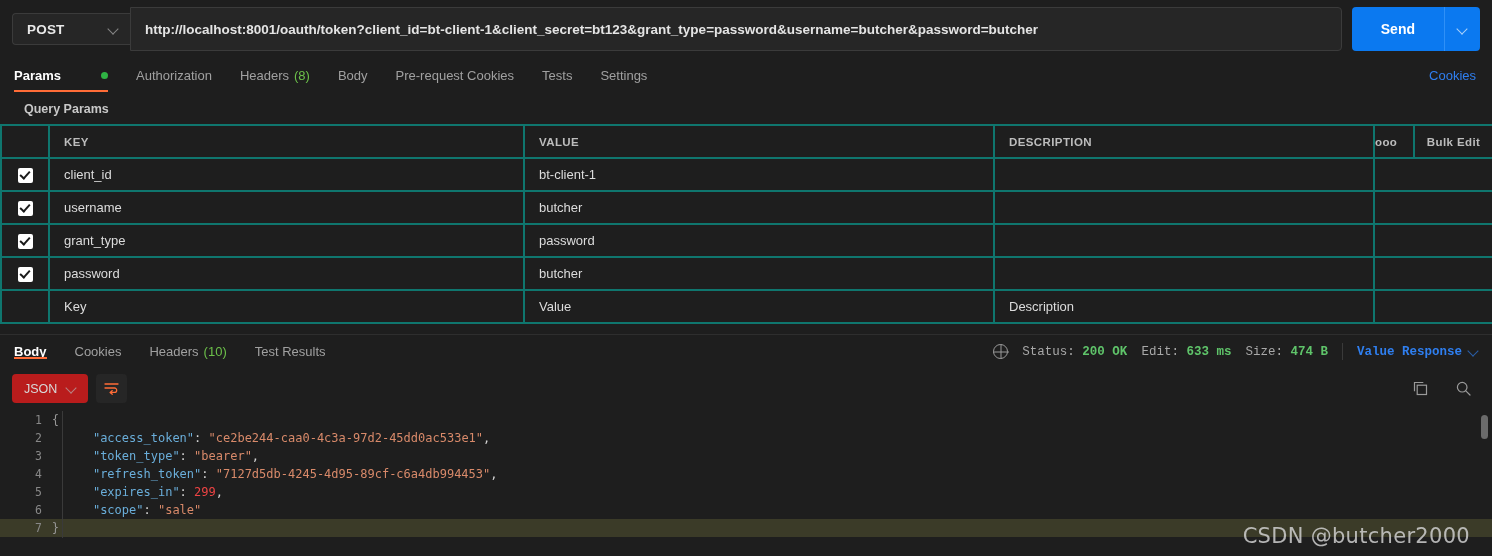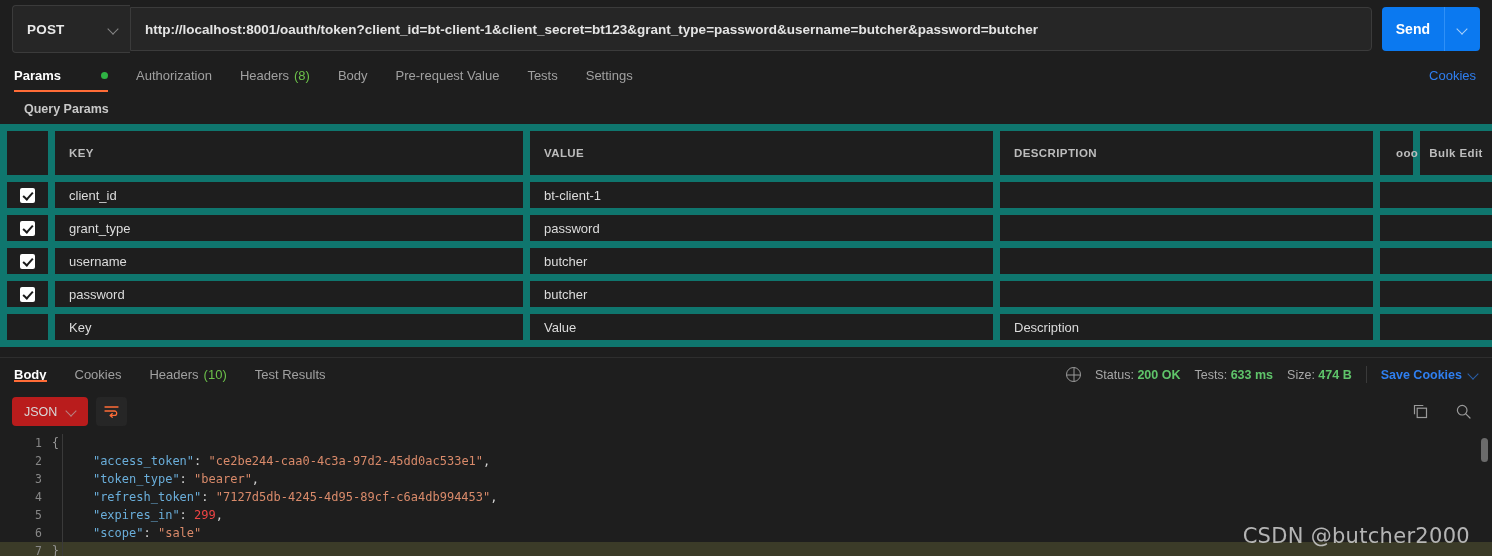--- a/index.html
+++ b/index.html
@@ -13,21 +13,21 @@
   body { position: relative; }
 
   
   .urlbar {
     height: 58px;
     display: flex; align-items: center;
     padding: 7px 12px;
     background: #1e1e1e;
   }
   .method-select {
-    width: 118px; height: 48px;
+    width: 118px; height: 32px;
     background: #262626;
     border: 1px solid #3b3b3b;
     border-right: none;
     border-radius: 4px 0 0 4px;
     display: flex; align-items: center; justify-content: space-between;
     padding: 0 12px 0 14px;
     cursor: pointer;
   }
   .method-label { font-size: 13.5px; font-weight: bold; color: #e8e8e8; letter-spacing: .2px; }
   .chev { width: 9px; height: 9px; position: relative; opacity: .65; }
@@ -51,21 +51,21 @@
   }
   .send-wrap {
     display: flex; margin-left: 10px;
     border-radius: 4px; overflow: hidden;
     height: 44px;
   }
   .send-btn {
     background: #0b79f0; color: #fff;
     border: none; cursor: pointer;
     font-size: 14px; font-weight: bold;
-    padding: 0 14px;
+    padding: 0 29px;
     font-family: "Liberation Sans", sans-serif;
   }
   .send-caret {
     background: #0b79f0; width: 36px;
     display: flex; align-items: center; justify-content: center;
     border-left: 1px solid #2f90f7; cursor: pointer;
   }
   .send-caret .chev::after { border-color: #fff; }
 
   
@@ -92,21 +92,21 @@
     font-size: 13px; color: #2f7ff0; cursor: pointer; padding-right: 2px;
   }
 
   
   .qp-title {
     font-size: 12.5px; color: #c8c8c8;
     padding: 10px 0 8px 24px; font-weight: bold;
   }
   .tbl { width: 100%; border-collapse: collapse; table-layout: fixed; }
   .tbl th, .tbl td {
-    border: 7px solid #0f766e;
+    border: 2px solid #0f766e;
     text-align: left;
     font-weight: normal;
     height: 33px;
   }
   .tbl th {
     font-size: 11.5px; color: #bdbdbd; font-weight: bold;
     letter-spacing: .4px; padding: 0 0 0 14px;
     background: #1e1e1e;
   }
   .col-chk { width: 48px; }
@@ -122,37 +122,37 @@
     background: #fff; display: inline-block; position: relative;
     vertical-align: middle; cursor: pointer;
   }
   .ckbox::after {
     content: ""; position: absolute;
     left: 4.5px; top: 1.5px; width: 4px; height: 8px;
     border: solid #1a1a1a; border-width: 0 2px 2px 0;
     transform: rotate(42deg);
   }
   .ph { color: #6d6d6d; }
-  .dots-cell { text-align: left; padding: 16px !important; color: #cfcfcf; font-size: 11px; letter-spacing: 1px; cursor: pointer; }
+  .dots-cell { text-align: left; padding: 0 !important; color: #cfcfcf; font-size: 11px; letter-spacing: 1px; cursor: pointer; }
   .bulk-cell {
     text-align: center !important; padding: 0 !important;
     font-size: 12px; font-weight: bold; color: #e9e9e9; cursor: pointer;
   }
 
   
   .resp-tabs {
     display: flex; align-items: center;
     height: 32px; padding: 0 14px; margin-top: 10px;
     border-top: 1px solid #2e2e2e;
     padding-top: 2px;
   }
   .resp-tabs .tab { font-size: 13px; }
   .resp-meta {
     margin-left: auto; display: flex; align-items: center; gap: 14px;
-    font-size: 12.5px; color: #a8a8a8;
+    font-size: 12.5px; color: #a8a8a8; font-family: Liberation Mono, monospace;
   }
   .globe {
     width: 15px; height: 15px; border: 1.3px solid #9a9a9a; border-radius: 50%;
     position: relative;
   }
   .globe::before {
     content: ""; position: absolute; left: 50%; top: -1.3px; bottom: -1.3px;
     width: 0; border-left: 1.3px solid #9a9a9a; transform: translateX(-50%);
   }
   .globe::after {
@@ -256,21 +256,21 @@
     <span>Authorization</span>
   </div>
   <div class="tab">
     <span>Headers</span>
     <span class="tab-count">(8)</span>
   </div>
   <div class="tab">
     <span>Body</span>
   </div>
   <div class="tab">
-    <span>Pre-request Value</span>
+    <span>Pre-request Cookies</span>
   </div>
   <div class="tab">
     <span>Tests</span>
   </div>
   <div class="tab">
     <span>Settings</span>
   </div>
   <div class="cookies-link">Cookies</div>
 </div>
 
@@ -302,31 +302,31 @@
       </td>
       <td>client_id</td>
       <td>bt-client-1</td>
       <td></td>
       <td colspan="2"></td>
     </tr>
     <tr>
       <td class="cell-chk">
         <span class="ckbox"></span>
       </td>
-      <td>grant_type</td>
-      <td>password</td>
+      <td>username</td>
+      <td>butcher</td>
       <td></td>
       <td colspan="2"></td>
     </tr>
     <tr>
       <td class="cell-chk">
         <span class="ckbox"></span>
       </td>
-      <td>username</td>
-      <td>butcher</td>
+      <td>grant_type</td>
+      <td>password</td>
       <td></td>
       <td colspan="2"></td>
     </tr>
     <tr>
       <td class="cell-chk">
         <span class="ckbox"></span>
       </td>
       <td>password</td>
       <td>butcher</td>
       <td></td>
@@ -357,30 +357,30 @@
     <span>Test Results</span>
   </div>
 
   <div class="resp-meta">
     <span class="globe"></span>
     <span>
       <span>Status:</span>
       <span class="meta-val">200 OK</span>
     </span>
     <span>
-      <span>Tests:</span>
+      <span>Edit:</span>
       <span class="meta-val">633 ms</span>
     </span>
     <span>
       <span>Size:</span>
       <span class="meta-val">474 B</span>
     </span>
     <span class="vsep"></span>
     <span class="save-resp-wrap">
-      <span class="save-resp">Save Cookies</span>
+      <span class="save-resp">Value Response</span>
       <span class="chev"></span>
     </span>
   </div>
 </div>
 
 <div class="view-bar">
   <div class="fmt-select">
     <span>JSON</span>
     <span class="chev"></span>
   </div>

